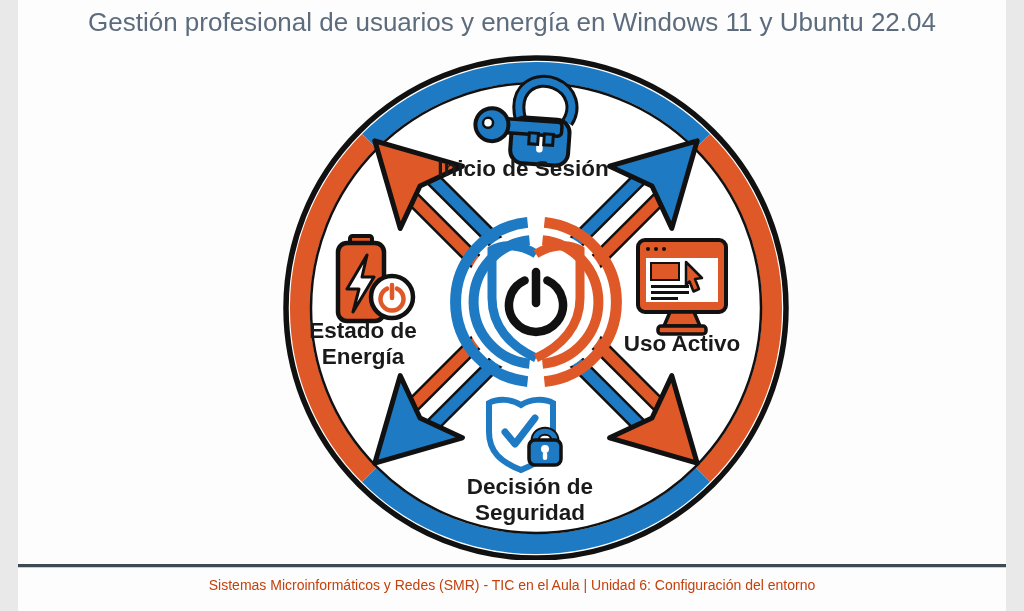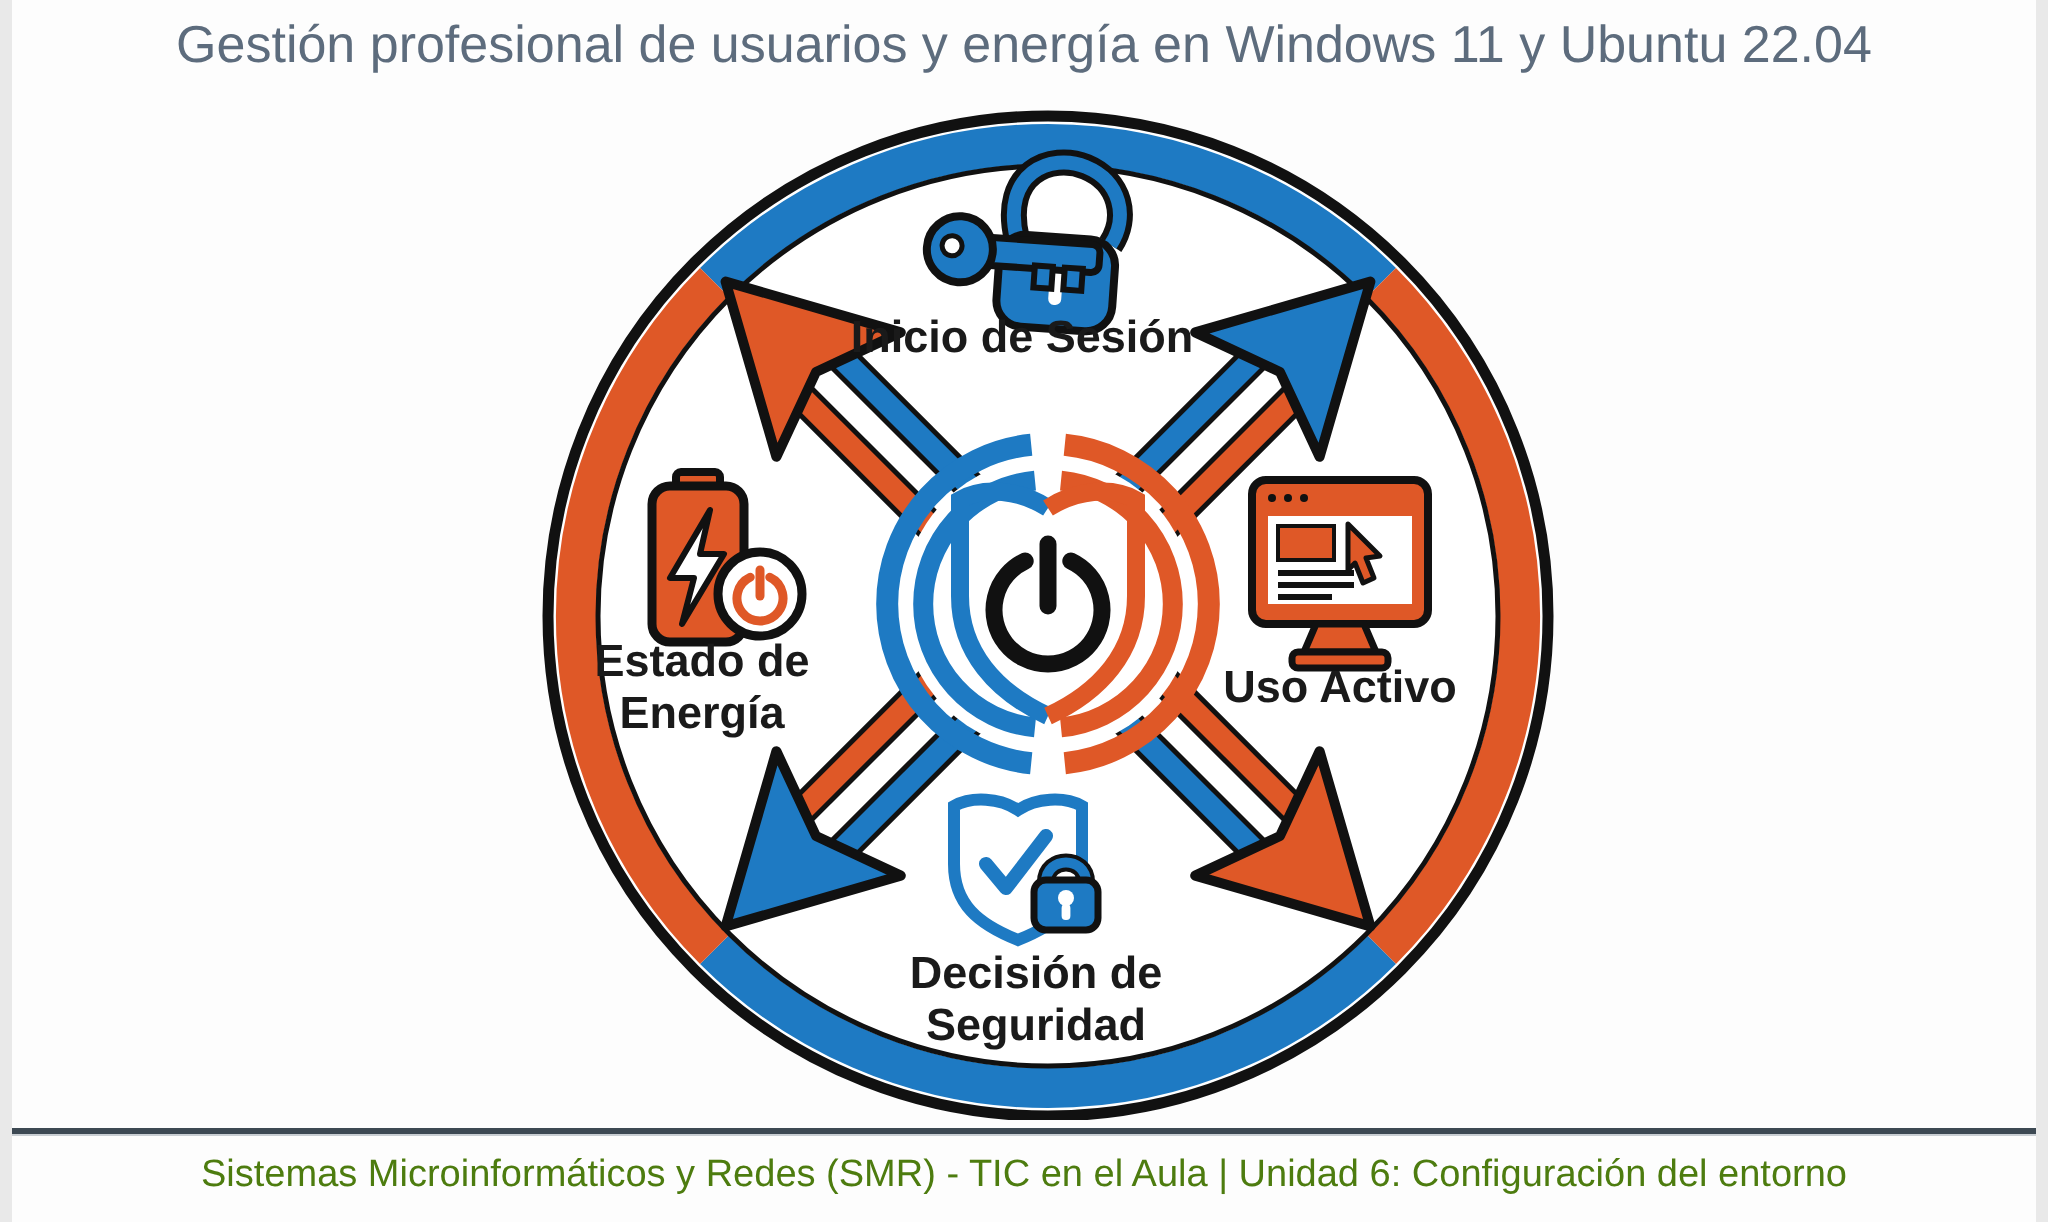--- a/index.html
+++ b/index.html
@@ -1,36 +1,36 @@
 <!DOCTYPE html>
 <html><head>
 <meta charset="utf-8">
 <style>
   html,body{margin:0;padding:0;background:#e9e9e9;}
   .slide{
     position:relative;width:988px;height:611px;background:#fdfdfd;
-    font-family:"Liberation Sans",sans-serif;overflow:hidden;margin:0 auto;padding-left:24px;
+    font-family:"Liberation Sans",sans-serif;overflow:hidden;margin:0 auto;
   }
   .title{
     position:absolute;top:7px;left:0;width:100%;text-align:center;
     font-size:26px;font-weight:400;color:#5d6c7d;letter-spacing:0px;
   }
   .diagram-svg{position:absolute;left:0;top:0;}
   .diagram-svg text{
     font-family:"Liberation Sans",sans-serif;font-weight:700;fill:#1a1a1a;
     text-anchor:middle;
   }
   .section-label{font-size:22.5px;}
   .footer-rule{
     position:absolute;left:0;top:564px;width:100%;height:3px;background:#3d4953;
     border-bottom:1px solid #c9ced3;
   }
   .footer{
     position:absolute;top:577px;left:0;width:100%;text-align:center;
-    font-size:19px;color:#4d7c0f;font-weight:400;
+    font-size:14px;color:#c2410c;font-weight:400;
   }
 </style>
 </head>
 <body>
 
 <div class="slide">
 
   <div class="title">Gestión profesional de usuarios y energía en Windows 11 y Ubuntu 22.04</div>
 
   <svg class="diagram-svg" width="1024" height="560" viewBox="0 0 1024 560">

